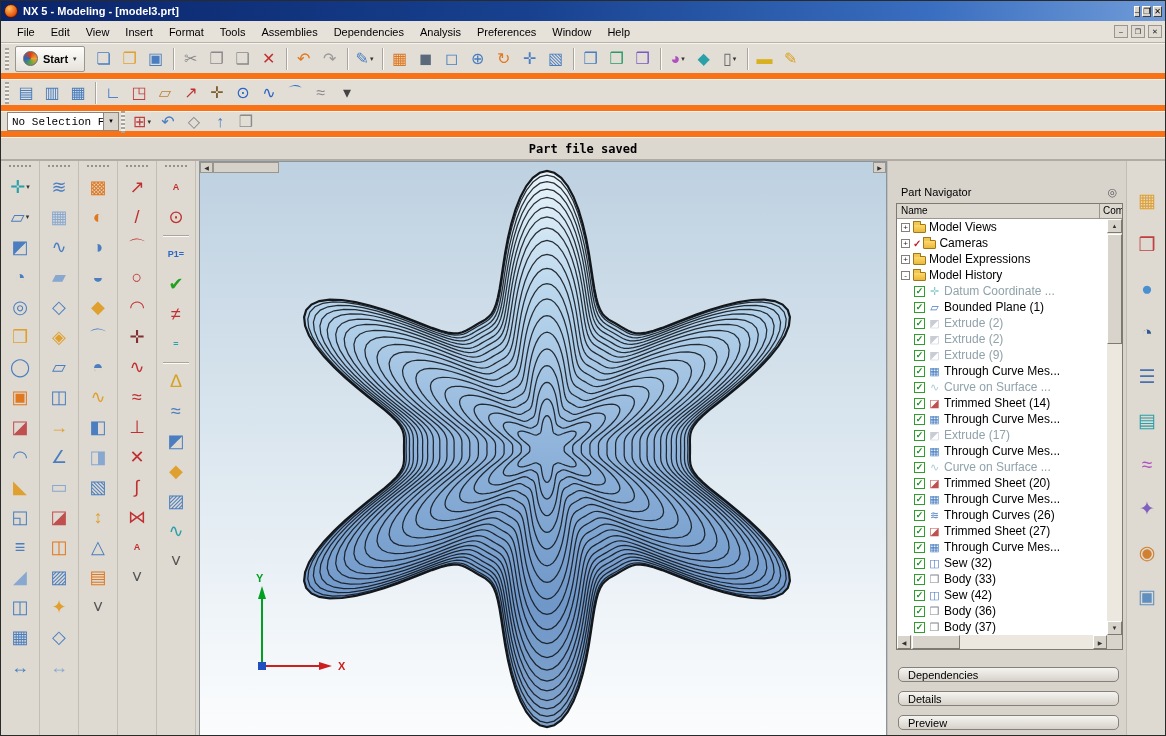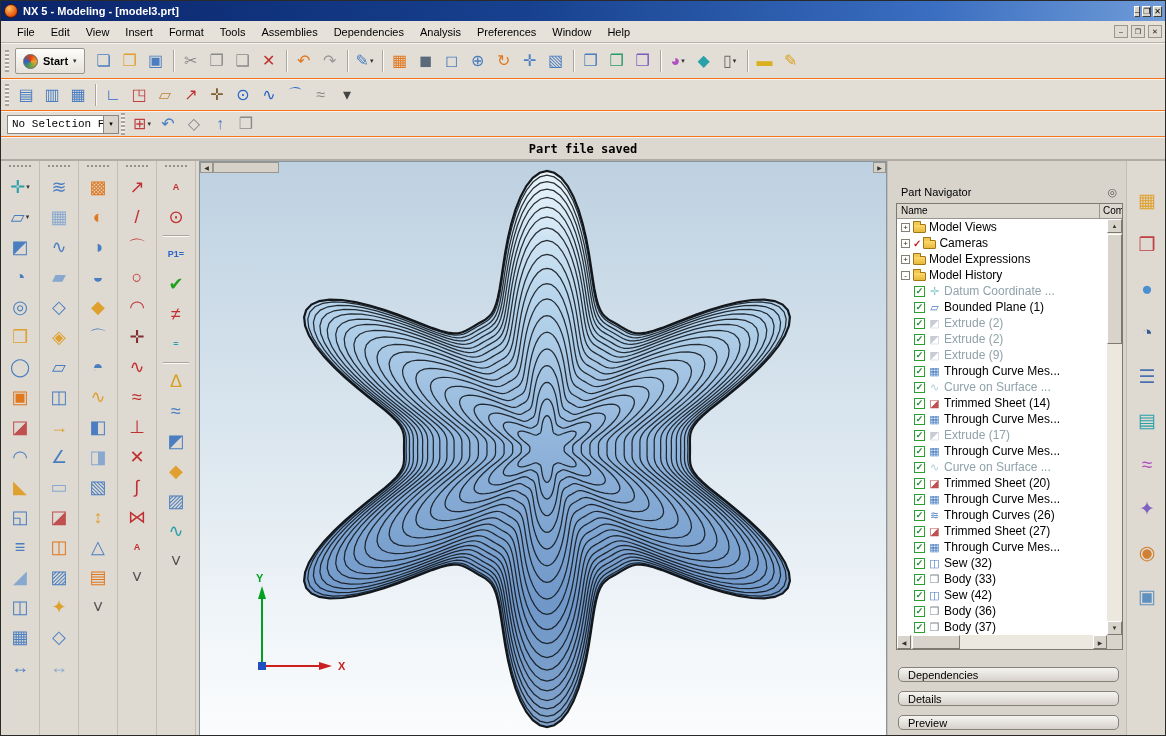--- a/index.html
+++ b/index.html
@@ -23,21 +23,21 @@
   
   .menubar{position:absolute;left:0;top:20px;width:100%;height:22px;background:#e6e2da;
     border-bottom:1px solid #b6b2aa;display:flex;align-items:center;padding-left:8px;}
   .menu-item{padding:3px 8px;cursor:default;}
   .menubar .flexspace{flex:1;}
   .cbtn{width:14px;height:13px;margin-right:3px;background:#e0dcd4;color:#222;
     border:1px solid #9a968e;font-size:7px;line-height:11px;text-align:center;flex:none;}
 
   
   .toolbar{position:absolute;left:0;width:100%;background:#e2ded6;display:flex;
-    align-items:center;border-bottom:1px solid #f97316;border-top:1px solid #f6f4f0;
+    align-items:center;border-bottom:6px solid #f97316;border-top:1px solid #f6f4f0;
     padding-left:2px;}
   #tb1{top:42px;height:36px;}
   #tb2{top:78px;height:32px;}
   #selbar{top:110px;height:26px;}
   .grip{width:4px;height:22px;margin:0 4px 0 2px;flex:none;
     background:repeating-linear-gradient(180deg,#a8a49c 0 2px,#f2f0ec 2px 4px);}
   .tbtn{width:26px;height:26px;display:flex;align-items:center;justify-content:center;
     position:relative;flex:none;border:1px solid transparent;cursor:default;}
   .tbtn .g{font-size:16px;line-height:1;}
   .g.txt{font-size:9px;font-weight:bold;}

